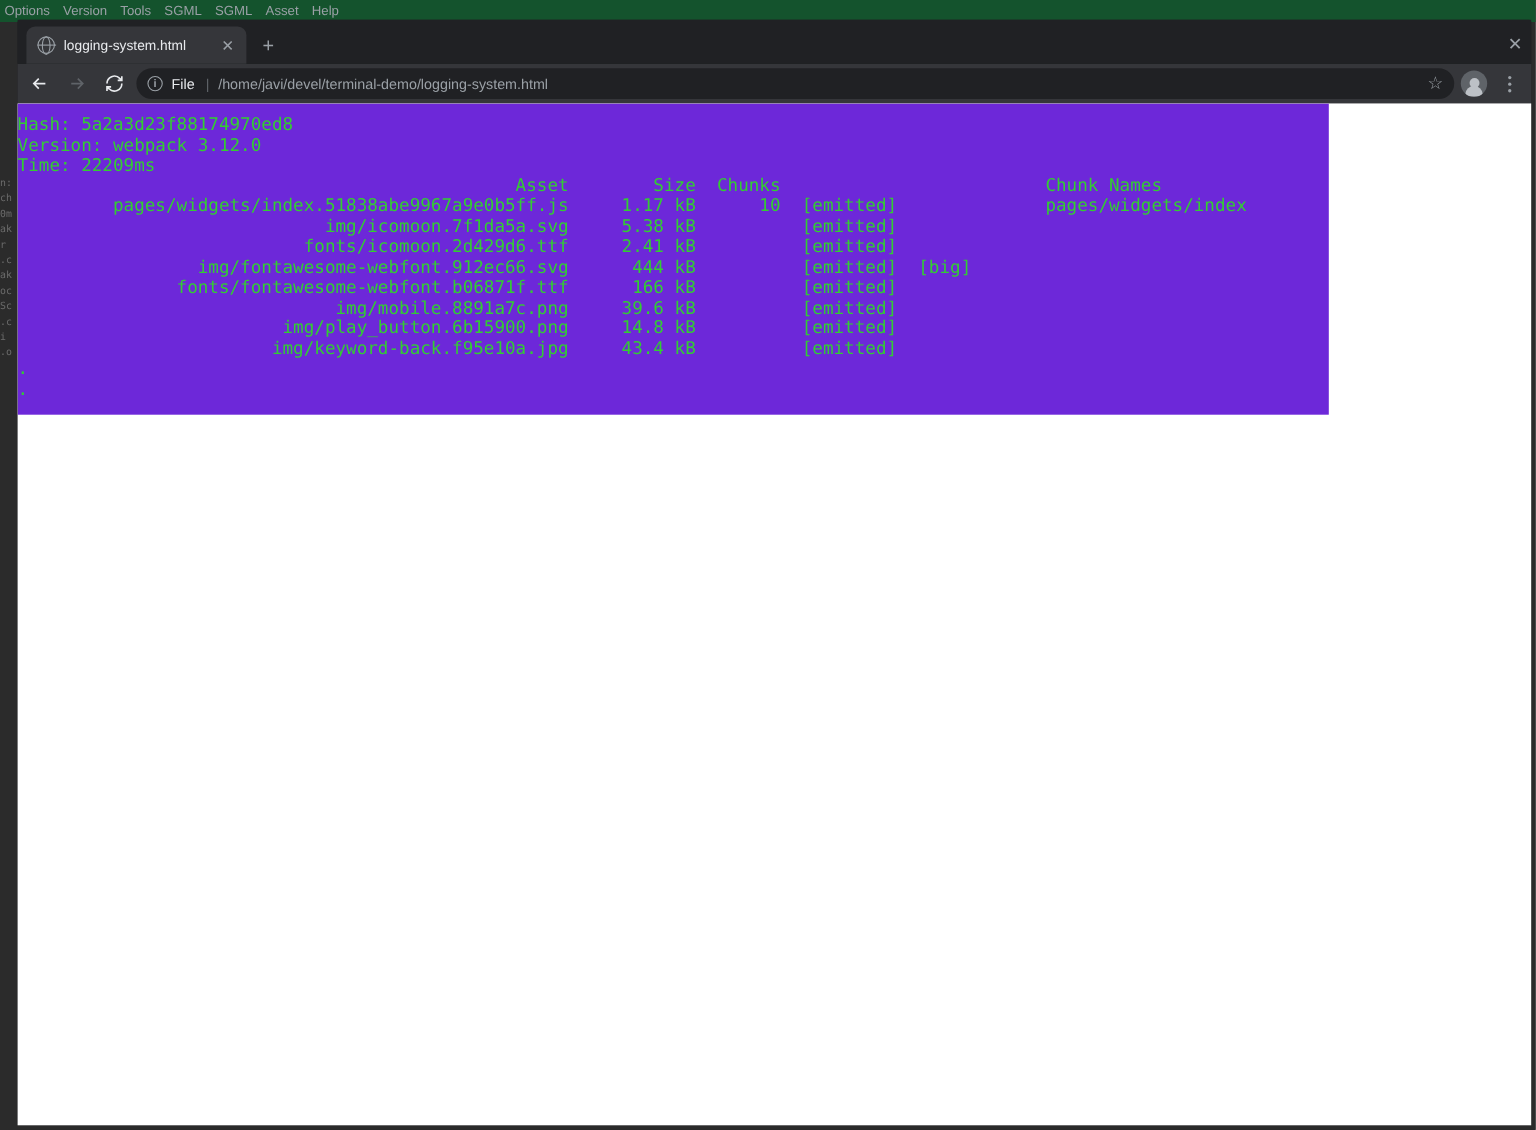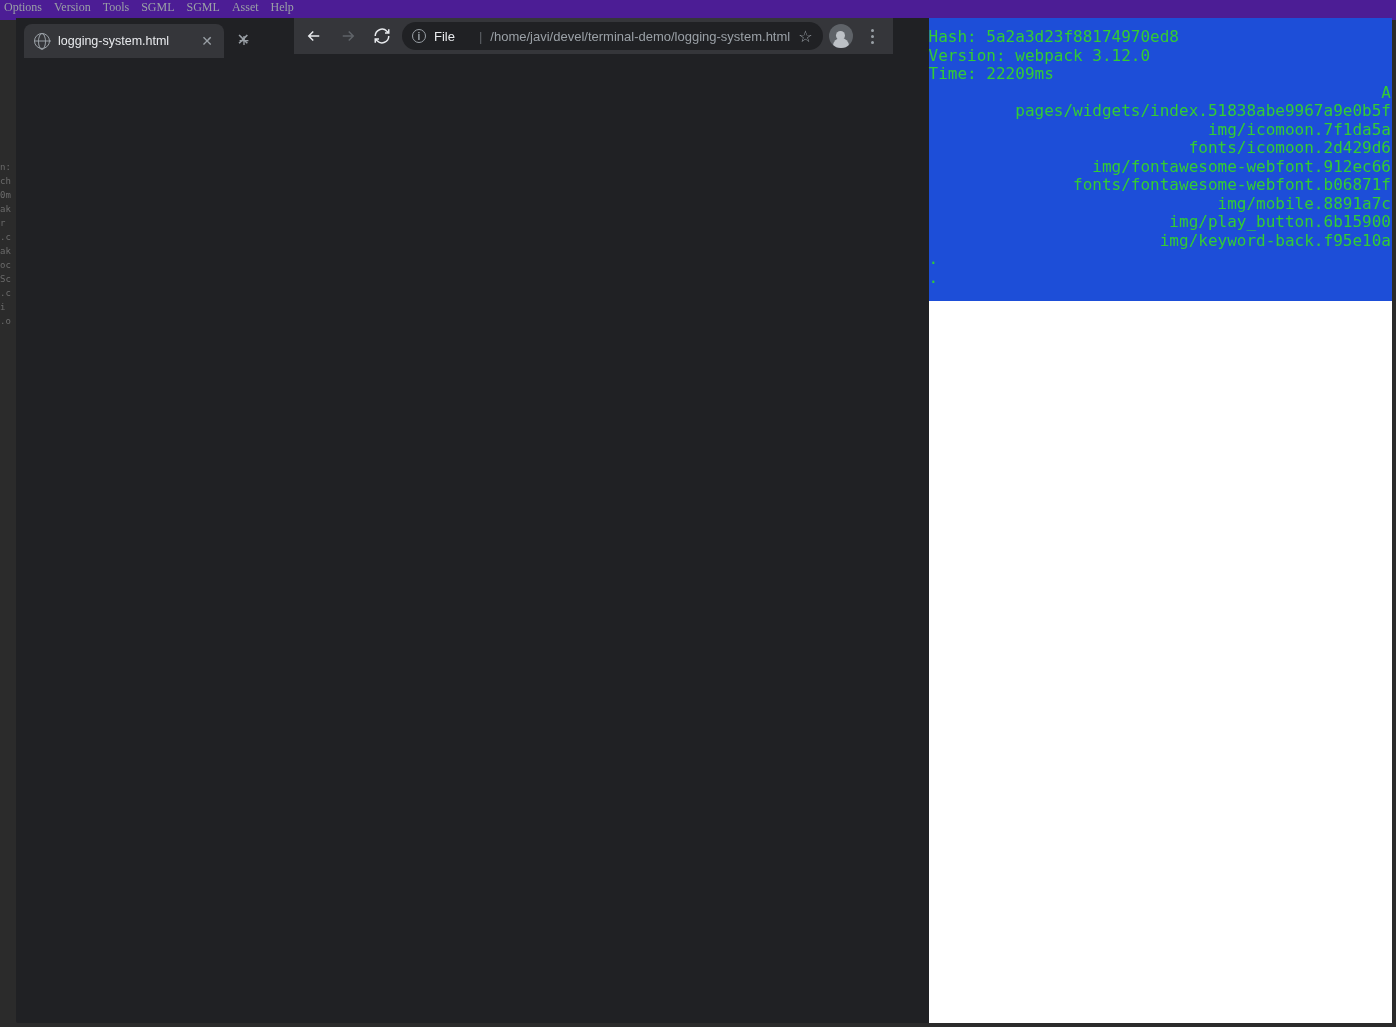--- a/index.html
+++ b/index.html
@@ -3,28 +3,28 @@
 <meta charset="utf-8">
 <style>
   * { margin: 0; padding: 0; box-sizing: border-box; }
   html, body { width: 100%; height: 100%; font-family: sans-serif; background: #2b2b2b; overflow: hidden; }
 
   
   .bg-menubar {
     position: absolute;
     top: 0; left: 0; right: 0;
     height: 20px;
-    background: #4c1d95;
+    background: #14532d;
     color: #9aa0a6;
     font-size: 12px;
     display: flex;
+    align-items: center;
     gap: 12px;
     padding-left: 4px;
     z-index: 0;
-    font-family: Liberation Serif, serif;
   }
   .bg-menubar span { white-space: nowrap; }
 
   
   .bg-left {
     position: absolute;
     top: 20px;
     left: 0;
     width: 16px;
     height: 100%;
@@ -41,23 +41,23 @@
 
   
   .browser {
     position: absolute;
     top: 18px;
     left: 16px;
     right: 4px;
     bottom: 4px;
     background: #202124;
     display: flex;
+    flex-direction: column;
     z-index: 1;
     border-radius: 2px;
-    gap: 36px;
   }
 
   
   .tabstrip {
     height: 40px;
     background: #202124;
     display: flex;
     align-items: flex-end;
     position: relative;
     padding-left: 8px;
@@ -162,21 +162,21 @@
   }
   .omnibox .info {
     width: 14px; height: 14px;
     border: 1.3px solid #9aa0a6;
     border-radius: 50%;
     display: flex; align-items: center; justify-content: center;
     font-size: 10px;
     font-weight: bold;
     flex-shrink: 0;
   }
-  .omnibox .file-label { color: #e8eaed; margin-right: 16px; }
+  .omnibox .file-label { color: #e8eaed; margin-right: 2px; }
   .omnibox .divider { color: #5f6368; }
   .omnibox .url-path { color: #9aa0a6; text-align: center; }
   .omnibox .star {
     margin-left: auto;
     color: #9aa0a6;
     font-size: 16px;
     cursor: pointer;
   }
 
   .avatar {
@@ -218,21 +218,21 @@
   }
   .kebab .dot { width: 3px; height: 3px; background: #9aa0a6; border-radius: 50%; }
 
   
   .content {
     flex: 1;
     background: #ffffff;
     overflow: auto;
   }
   .terminal {
-    background: #1d4ed8;
+    background: #6d28d9;
     color: #33cc33;
     font-family: "DejaVu Sans Mono", Menlo, Consolas, monospace;
     font-size: 16px;
     line-height: 18.5px;
     padding: 10px 0 14px 0;
     width: 1192px;
     max-width: 100%;
     white-space: pre;
   }
 </style>

